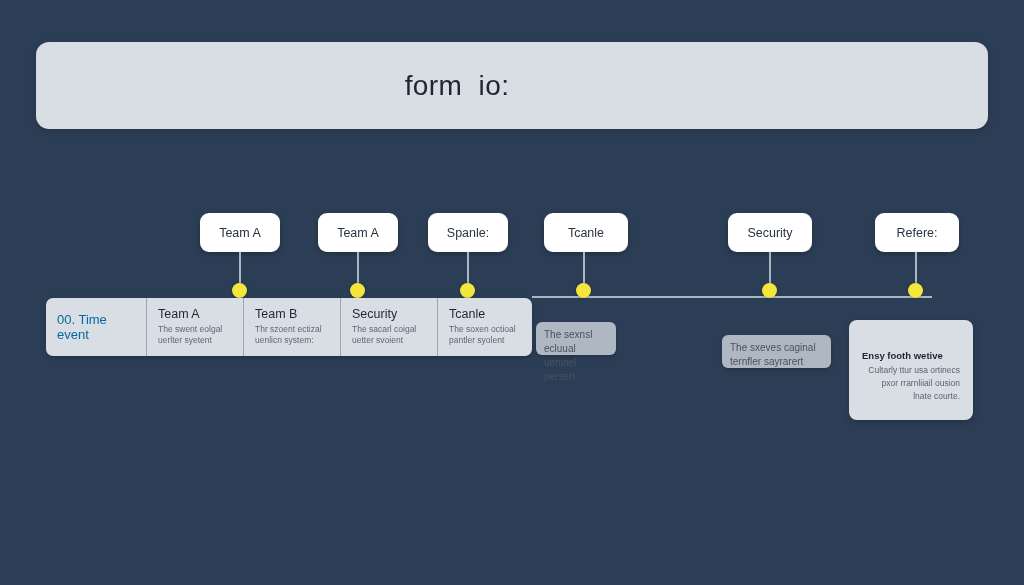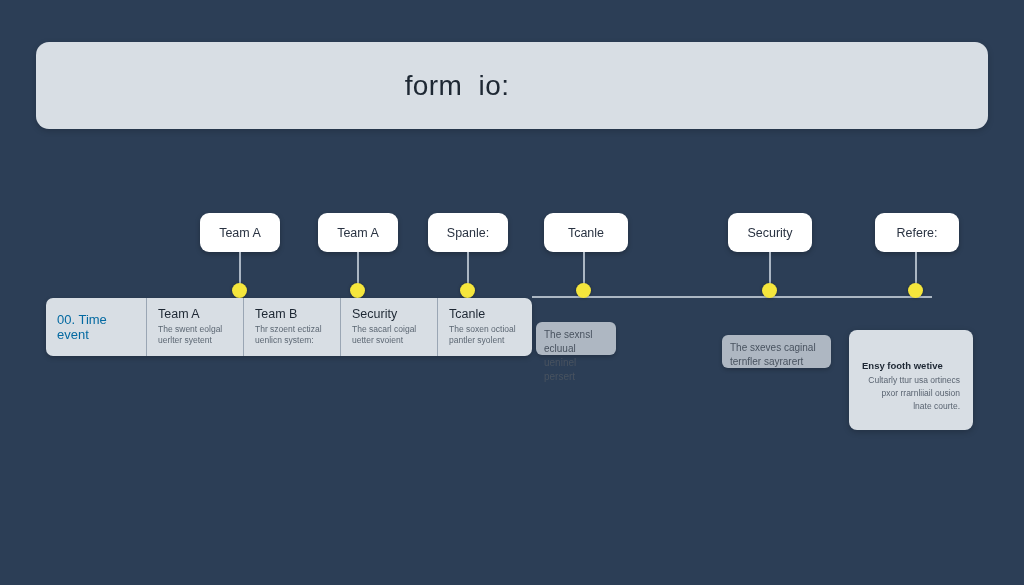--- a/index.html
+++ b/index.html
@@ -145,21 +145,21 @@
     line-height: 1.4;
     color: #48525f;
     filter: blur(0.45px);
     box-shadow: 0 2px 4px rgba(0,0,0,0.2);
   }
 
   
   .detail-panel {
     position: absolute;
     left: 849px;
-    top: 330px;
+    top: 320px;
     width: 124px;
     height: 100px;
     background: #d8dee4;
     border-radius: 8px;
     padding: 30px 13px 0 13px;
     box-sizing: border-box;
     box-shadow: 0 2px 6px rgba(0,0,0,0.22);
   }
   .detail-heading {
     font-size: 9.5px;

